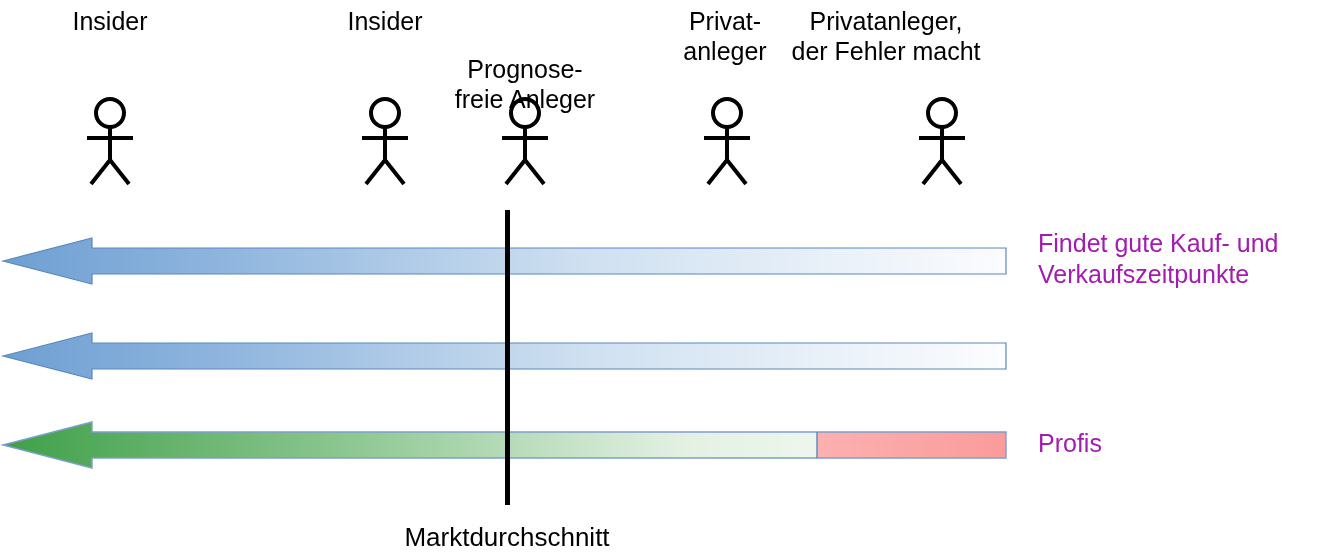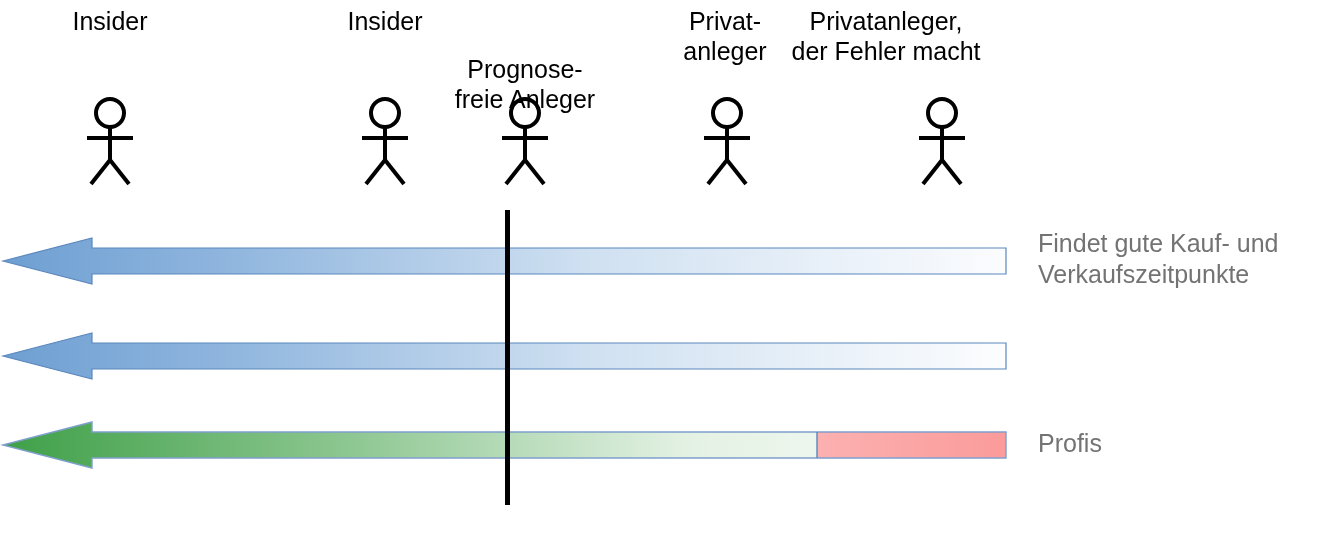--- a/index.html
+++ b/index.html
@@ -56,21 +56,21 @@
     background: #000000;
     width: 5px;
   }
 
   
   .row-label {
     position: absolute;
     left: 1038px;
     font-size: 25px;
     line-height: 31px;
-    color: #737373;
+    color: #a21caf;
     white-space: pre-line;
   }
 
   
   .bottom-caption {
     position: absolute;
     font-size: 26px;
     line-height: 30px;
     color: #000000;
     transform: translateX(-50%);
@@ -206,14 +206,15 @@
       <line x1="817" y1="12" x2="817" y2="38" stroke="#5b87bd" stroke-width="1.4"></line>
     </svg>
   </div>
 
   <div class="vline" style="left:505px; top:210px; height:295px;"></div>
 
   <div class="row-label" style="top:228px;">Findet gute Kauf- und
 Verkaufszeitpunkte</div>
   <div class="row-label" style="top:428px;">Profis</div>
 
+  <div class="bottom-caption" style="left:507px; top:522px;">Marktdurchschnitt</div>
 
 </div>
 
 </body></html>

